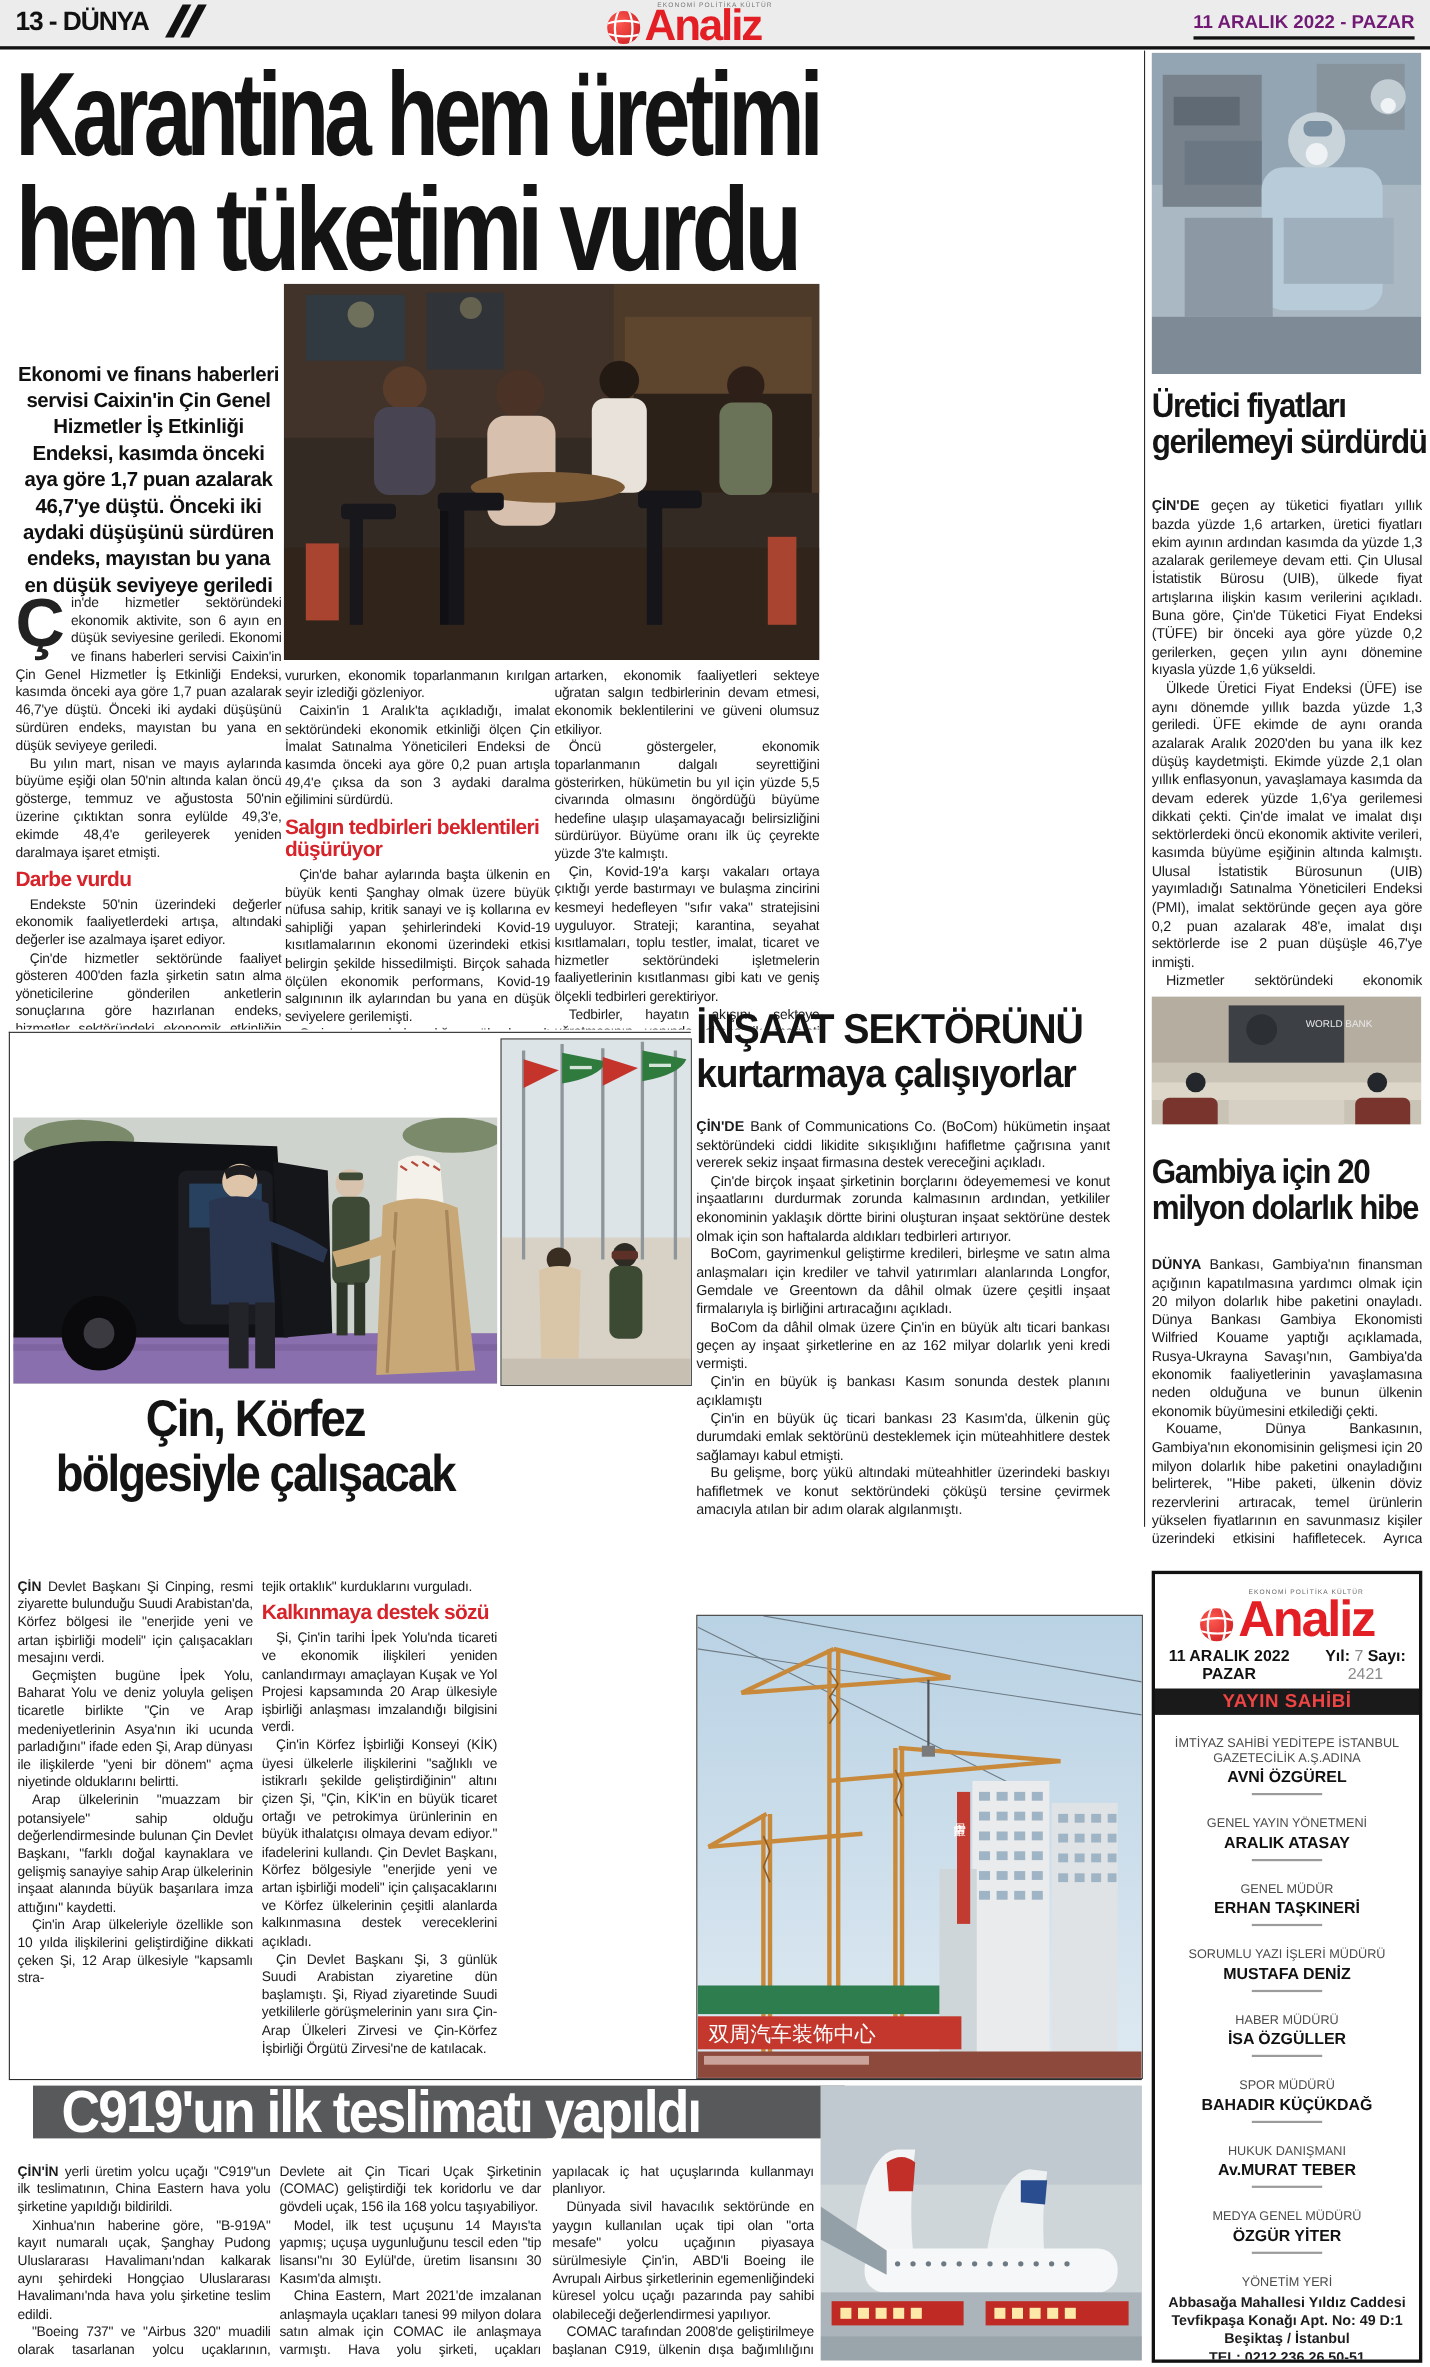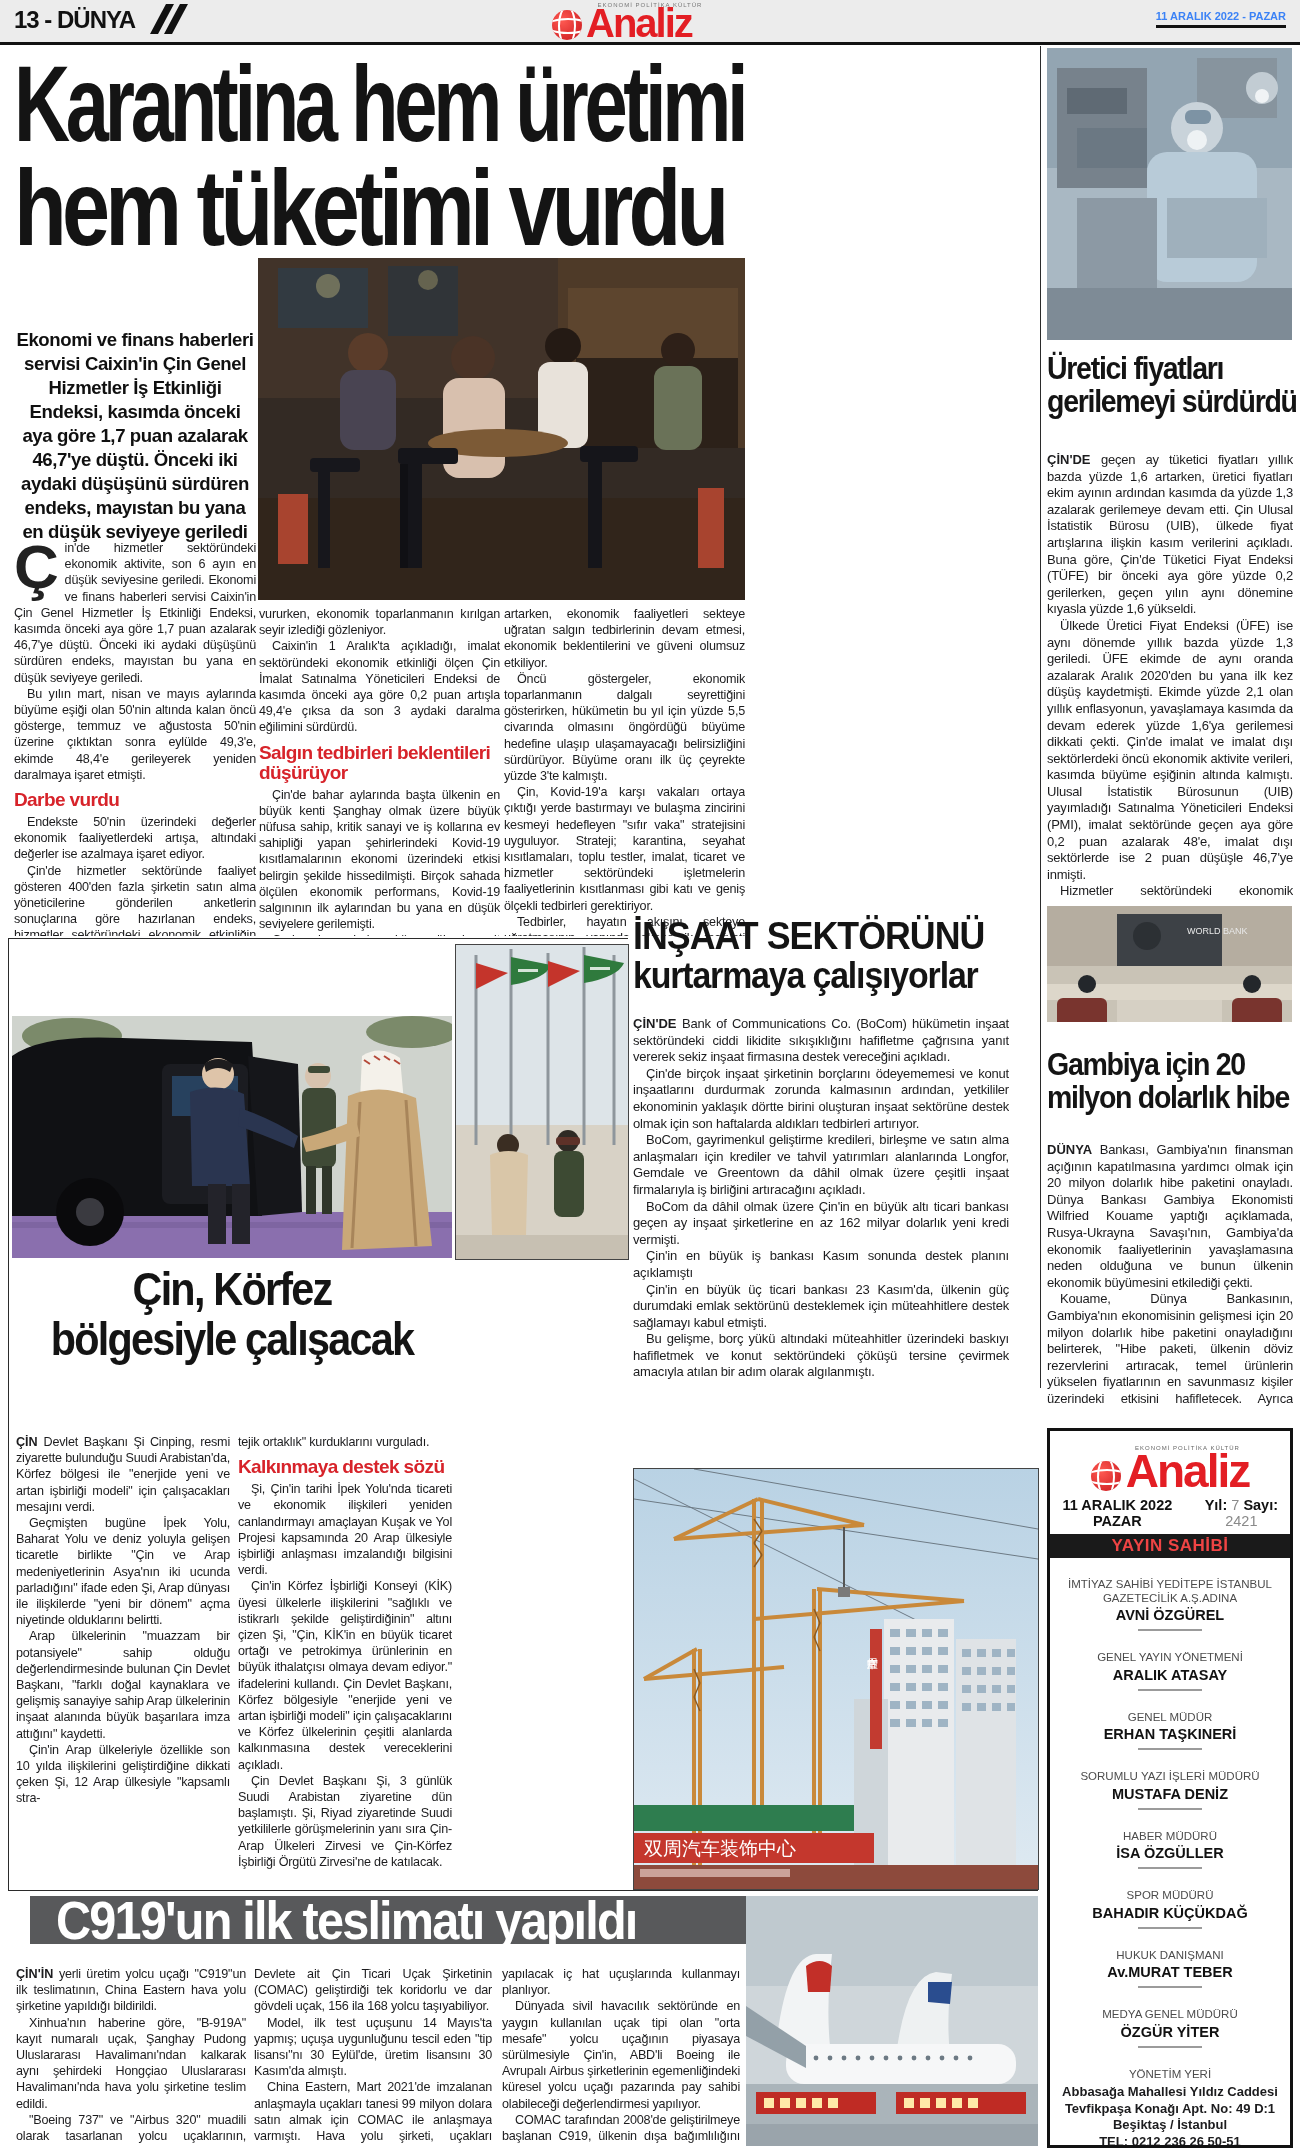--- a/index.html
+++ b/index.html
@@ -14,21 +14,21 @@
   .slashes i{position:absolute;top:0;width:8px;height:30px;background:#111;transform:skewX(-28deg);}
   .slashes i:nth-child(2){left:14px;}
   .logo{display:flex;align-items:flex-end;gap:4px;}
   .logo-top{left:560px;top:2px;width:180px;text-align:center;font-size:6px;color:#777;letter-spacing:1px;}
   .logo-main{left:552px;top:6px;}
   .logo-word{font-size:40px;font-weight:bold;color:#e31e24;letter-spacing:-2px;line-height:34px;}
   .globe{width:30px;height:30px;border-radius:50%;background:radial-gradient(circle at 35% 35%,#ff5a52,#c8151b);position:relative;overflow:hidden;}
   .globe:before,.globe:after{content:"";position:absolute;border:2px solid #fff;border-radius:50%;}
   .globe:before{left:6px;top:-4px;width:14px;height:36px;}
   .globe:after{left:-6px;top:8px;width:40px;height:12px;}
-  .dateline{right:14px;top:10px;font-size:11px;font-weight:bold;letter-spacing:0;border-bottom:3px solid #111;padding-bottom:3px;color:#3b82f6;}
+  .dateline{right:14px;top:10px;font-size:17px;font-weight:bold;letter-spacing:0;border-bottom:3px solid #111;padding-bottom:3px;color:#701a75;}
 
   
   .hl-line{white-space:nowrap;font-weight:bold;color:#141414;}
   .hl-main{font-size:108px;line-height:104px;letter-spacing:-6px;transform-origin:0 50%;}
   .hl-cond72{transform:scaleX(.72);}
   .hl-cond80{transform:scaleX(.80);}
 
   
   .tcol{overflow:hidden;}
   .tcol p{margin:0;text-align:justify;font-size:12.6px;line-height:16.2px;letter-spacing:-.2px;text-indent:13px;}

